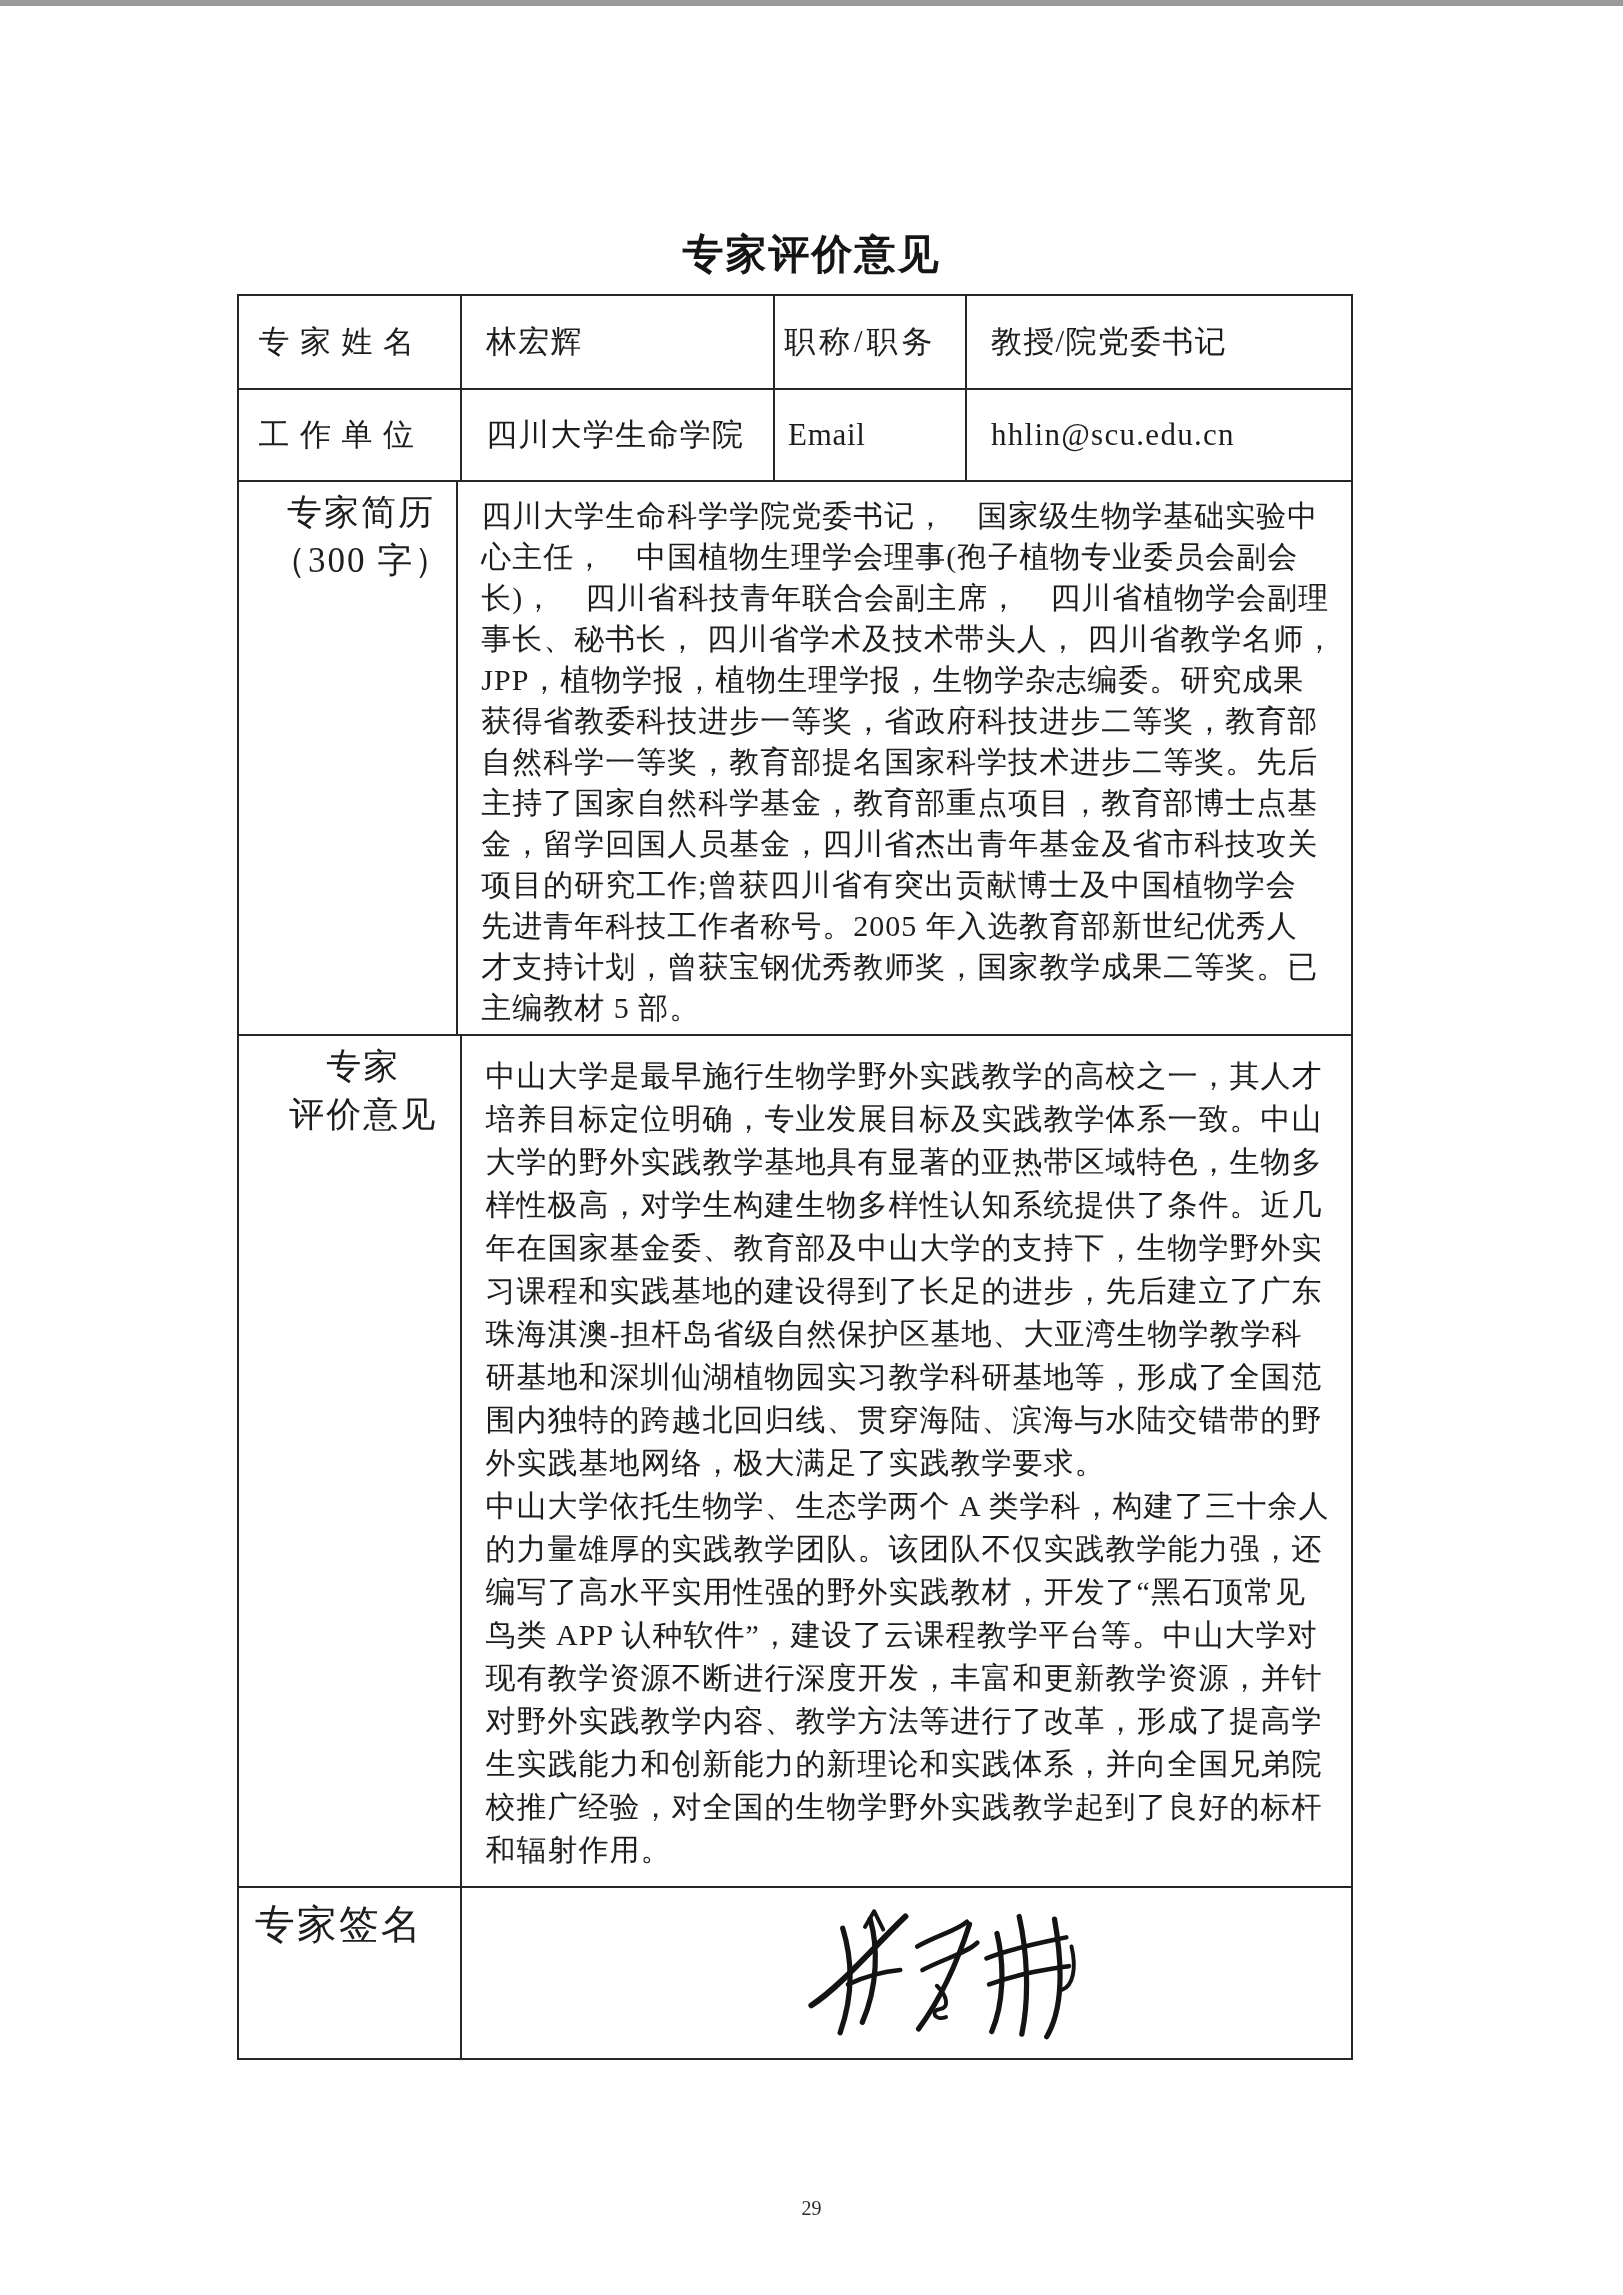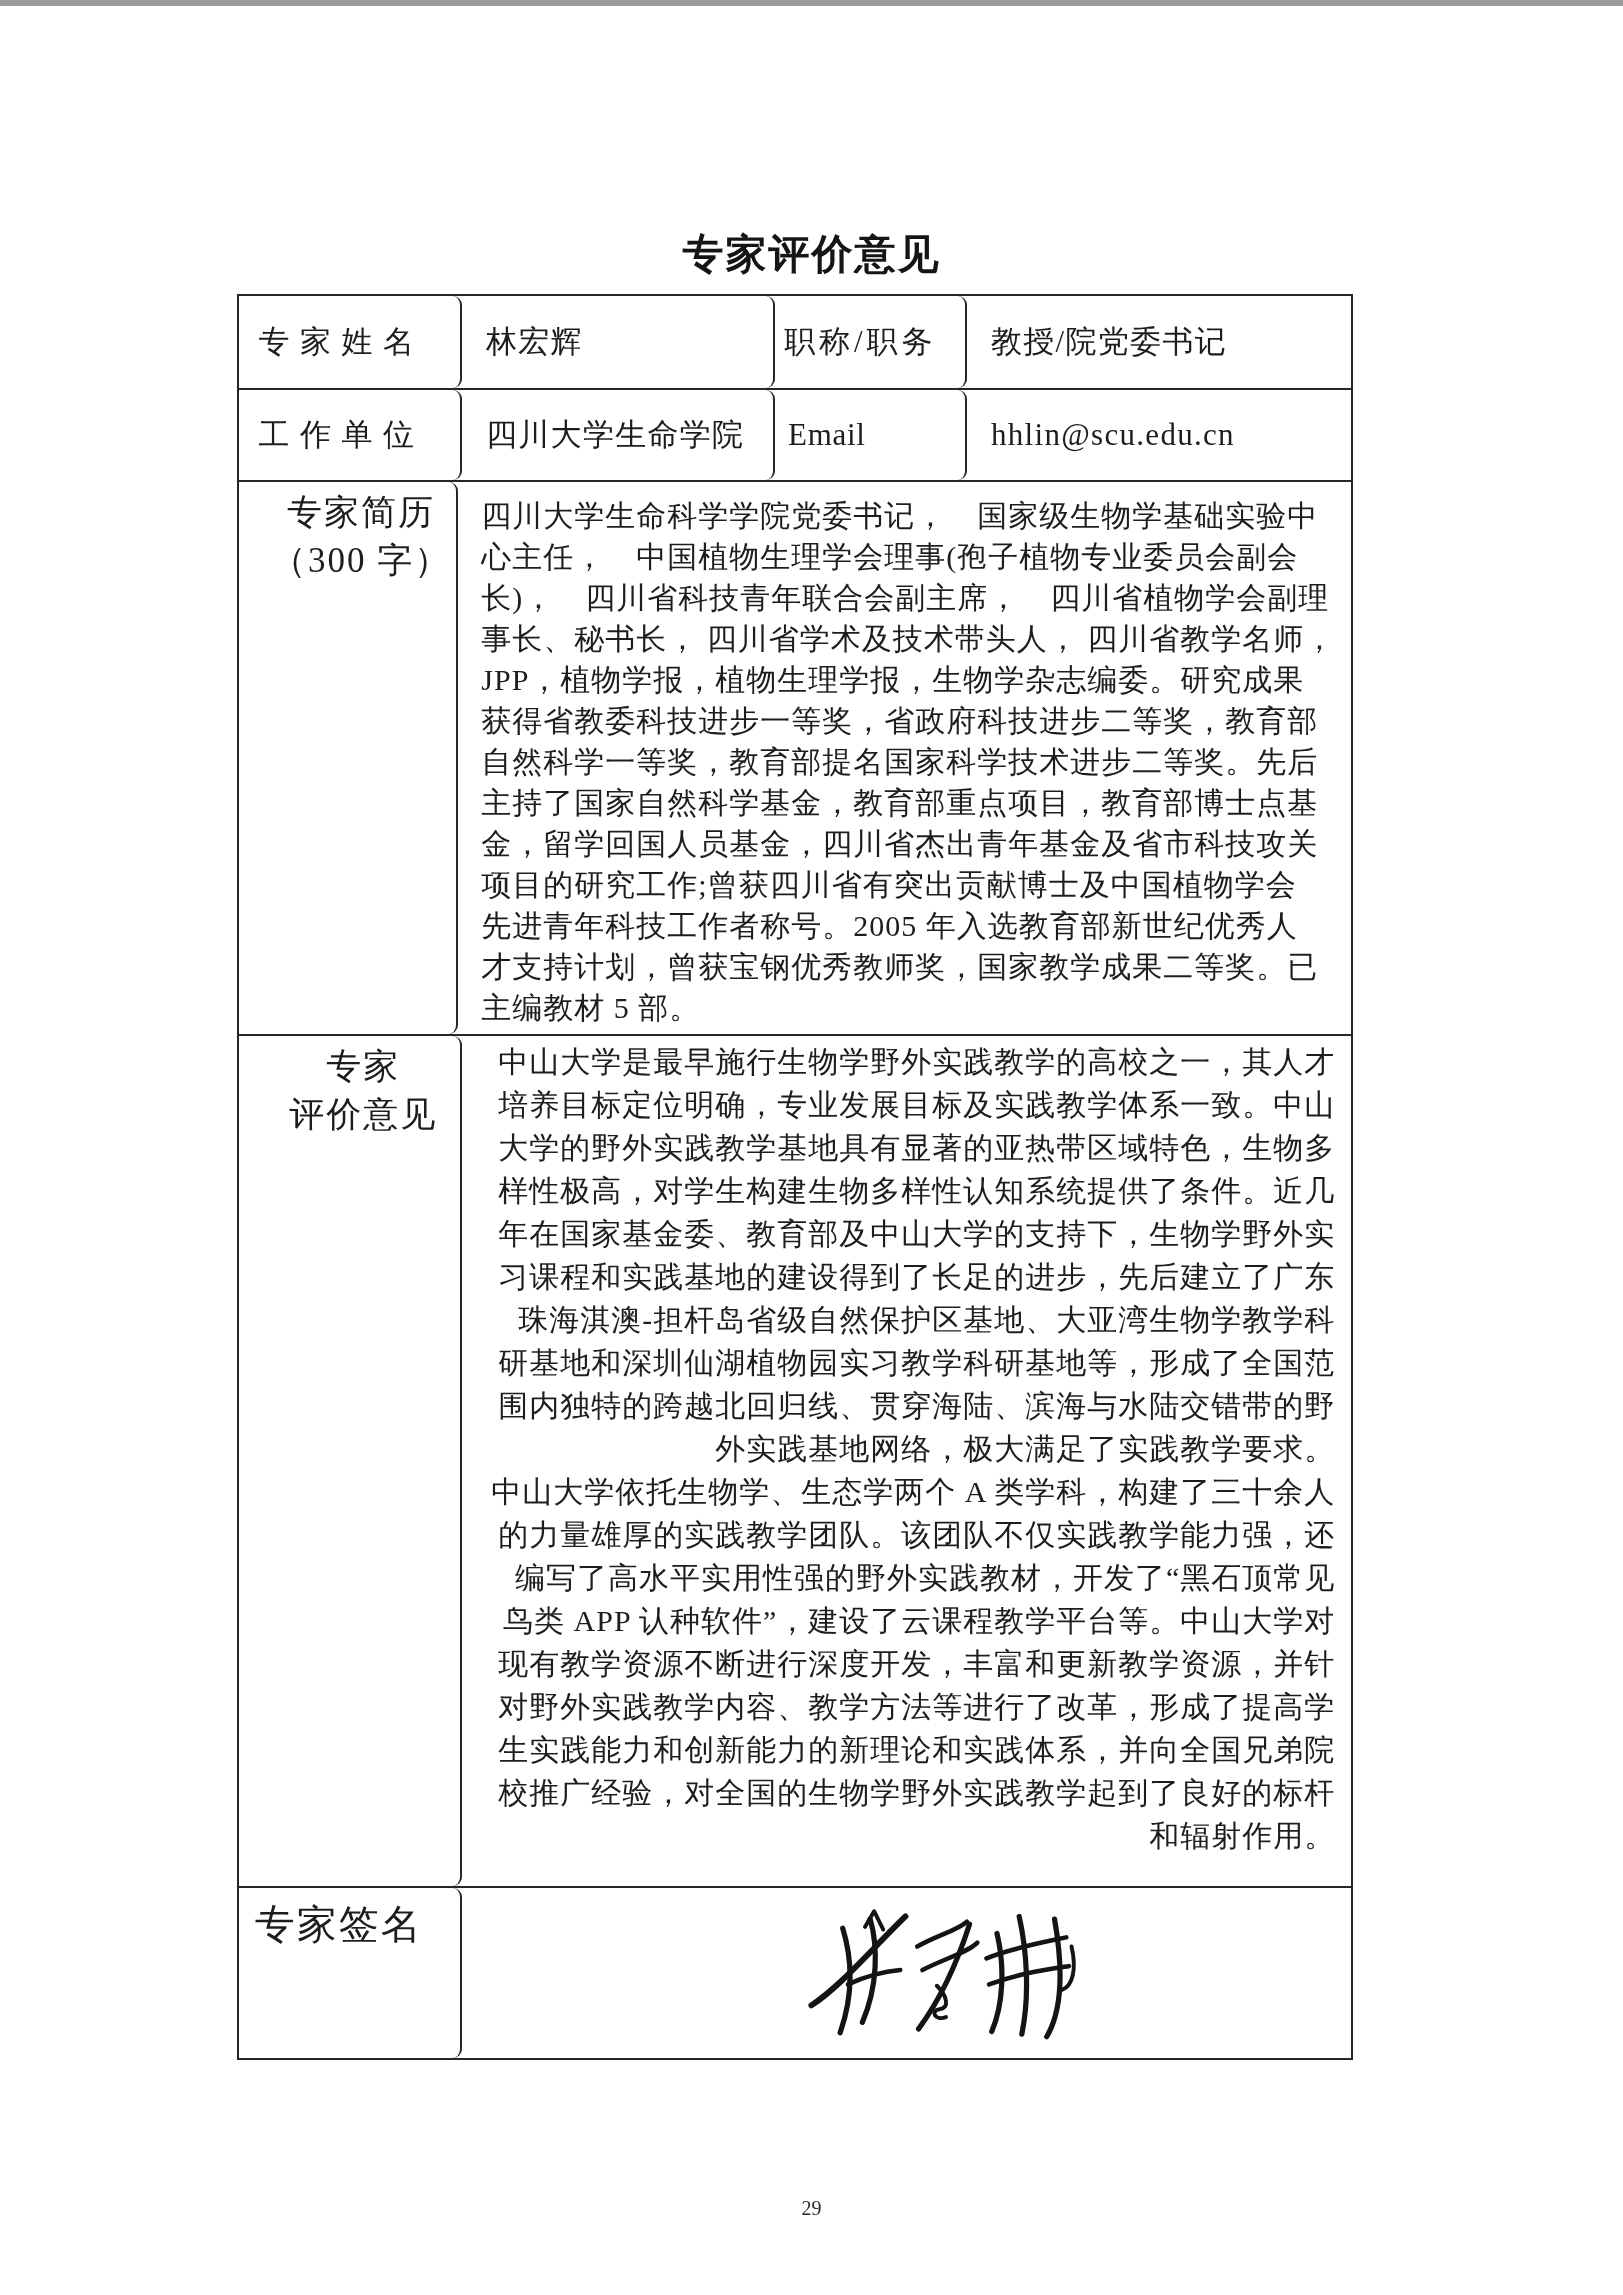--- a/index.html
+++ b/index.html
@@ -30,21 +30,21 @@
     box-sizing:border-box;
     background:#fff;
   }
   .t-row{display:flex;border-bottom:2.6px solid #262626;box-sizing:border-box;}
   .t-row.last{border-bottom:none;}
   .r1{height:94px;}
   .r2{height:92px;}
   .r3{height:554px;}
   .r4{height:852px;}
   .r5{height:170px;}
-  .cell{box-sizing:border-box;border-right:2px solid #262626;border-radius:9px;}
+  .cell{box-sizing:border-box;border-right:2px solid #262626;}
   .cell.lastcol{border-right:none;flex:1;}
   .w-label{width:223px;}
   .w-val1{width:313px;}
   .w-label2{width:192px;}
   .vcenter{display:flex;align-items:center;}
   .rowlabel{
     font-size:31px;letter-spacing:10.5px;
     padding-left:19.6px;white-space:nowrap;
   }
   .collabel2{
@@ -66,21 +66,21 @@
   }
   .stackedlabel .lab-line{display:block;}
   .bodytext{padding-top:13px;padding-left:23.6px;padding-right:15.7px;}
   .bodytext .line{
     white-space:pre;
     font-size:30px;
     letter-spacing:1px;
     height:41px;line-height:41px;
     overflow:visible;
   }
-  .r4 .bodytext{padding-top:4px;text-align:right;}
+  .r4 .bodytext{padding-top:18px;}
   .r4 .bodytext .line{height:43px;line-height:43px;}
   .signlabel{
     font-size:40px;letter-spacing:2px;
     padding:9.2px 0 0 15.7px;
   }
   .signature-wrap{
     margin:18.3px 0 0 340px;
     width:288px;height:134px;
   }
   .signature-wrap svg{display:block;width:288px;height:134px;}

